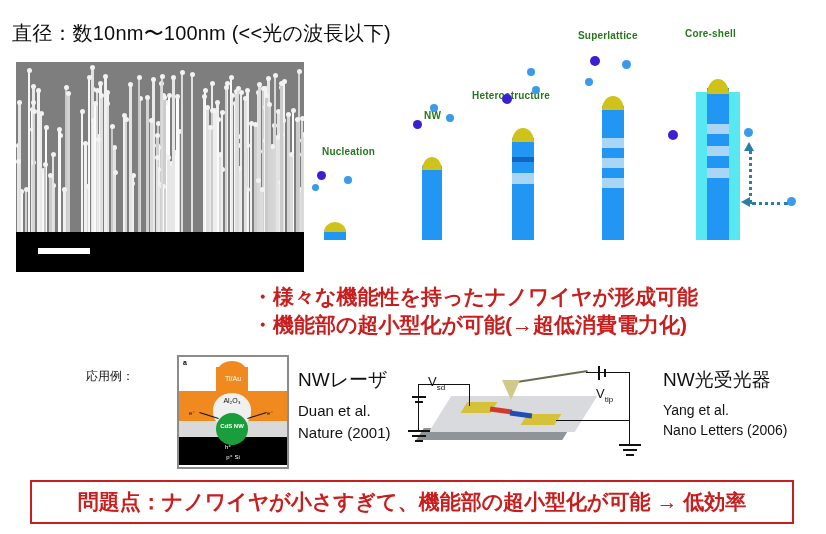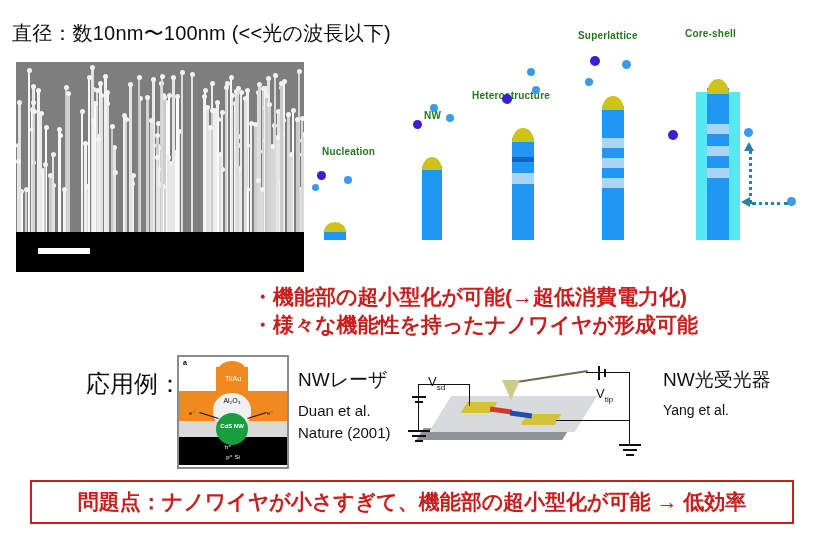--- a/index.html
+++ b/index.html
@@ -70,21 +70,21 @@
   .leftarrow{
     position:absolute;width:0;height:0;
     border-right:9px solid #2a7fa8;border-top:5px solid transparent;border-bottom:5px solid transparent;
   }
 
   
   #bullets{left:252px;top:283px;width:560px;}
   #bullets div{
     font-size:21px;font-weight:bold;color:#c81e1e;line-height:1.32;white-space:nowrap;
   }
-  #apps-label{left:86px;top:368px;font-size:24px;color:#111;text-align:right;}
+  #apps-label{left:86px;top:368px;font-size:12px;color:#111;text-align:right;}
 
   
   #duan{
     left:177px;top:355px;width:108px;height:110px;
     background:#ffffff;border:2px solid #8c8c8c;overflow:hidden;
   }
   #duan .flabel{position:absolute;left:4px;top:2px;font-size:7px;font-weight:bold;color:#000;}
   #duan .orange{position:absolute;left:0;top:34px;width:100%;height:30px;background:#f08a1e;}
   #duan .post{position:absolute;left:37px;top:10px;width:32px;height:28px;background:#f08a1e;}
   #duan .posttop{position:absolute;left:37px;top:4px;width:32px;height:14px;background:#f08a1e;border-radius:50% 50% 0 0/100% 100% 0 0;}
@@ -360,22 +360,22 @@
 
   <div class="dashv" style="left:449px;top:92px;height:54px;"></div>
   <div class="uparrow" style="left:444px;top:84px;"></div>
   <div class="dashh" style="left:452px;top:144px;width:36px;"></div>
   <div class="leftarrow" style="left:441px;top:139px;"></div>
   <div class="dot light" style="left:487px;top:139px;width:9px;height:9px;"></div>
 
 </div>
 
 <div class="abs" id="bullets">
+  <div>・様々な機能性を持ったナノワイヤが形成可能</div>
   <div>・機能部の超小型化が可能(→超低消費電力化)</div>
-  <div>・様々な機能性を持ったナノワイヤが形成可能</div>
 </div>
 
 <div class="abs" id="apps-label">応用例：</div>
 
 <div class="abs" id="duan">
   <div class="flabel">a</div>
   <div class="orange"></div>
   <div class="post"></div>
   <div class="posttop"></div>
   <div class="gray"></div>
@@ -434,17 +434,18 @@
     <span>V</span><sub>sd</sub>
   </div>
   <div class="vlab" style="left:196px;top:28px;">
     <span>V</span><sub>tip</sub>
   </div>
 </div>
 
 <div class="abs" id="nwphoto">NW光受光器</div>
 <div class="abs" id="yang-cite">
   <div>Yang et al.</div>
+  <div>Nano Letters (2006)</div>
 </div>
 
 <div class="abs" id="problem">
   <span>問題点：ナノワイヤが小さすぎて、機能部の超小型化が可能 → 低効率</span>
 </div>
 
 </body></html>

